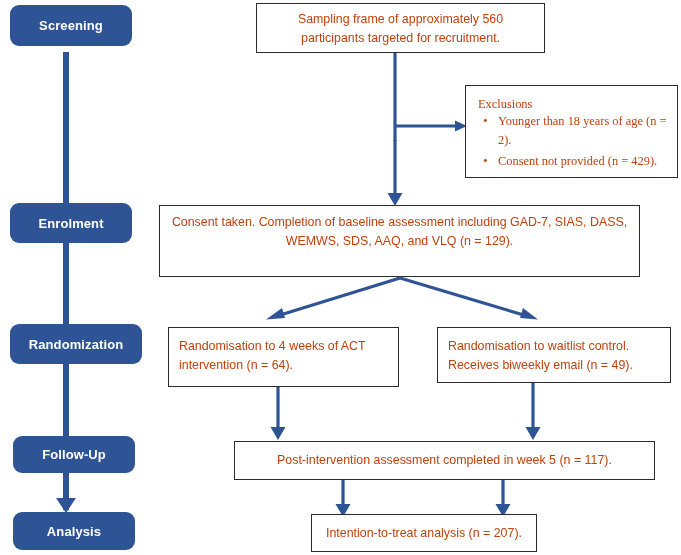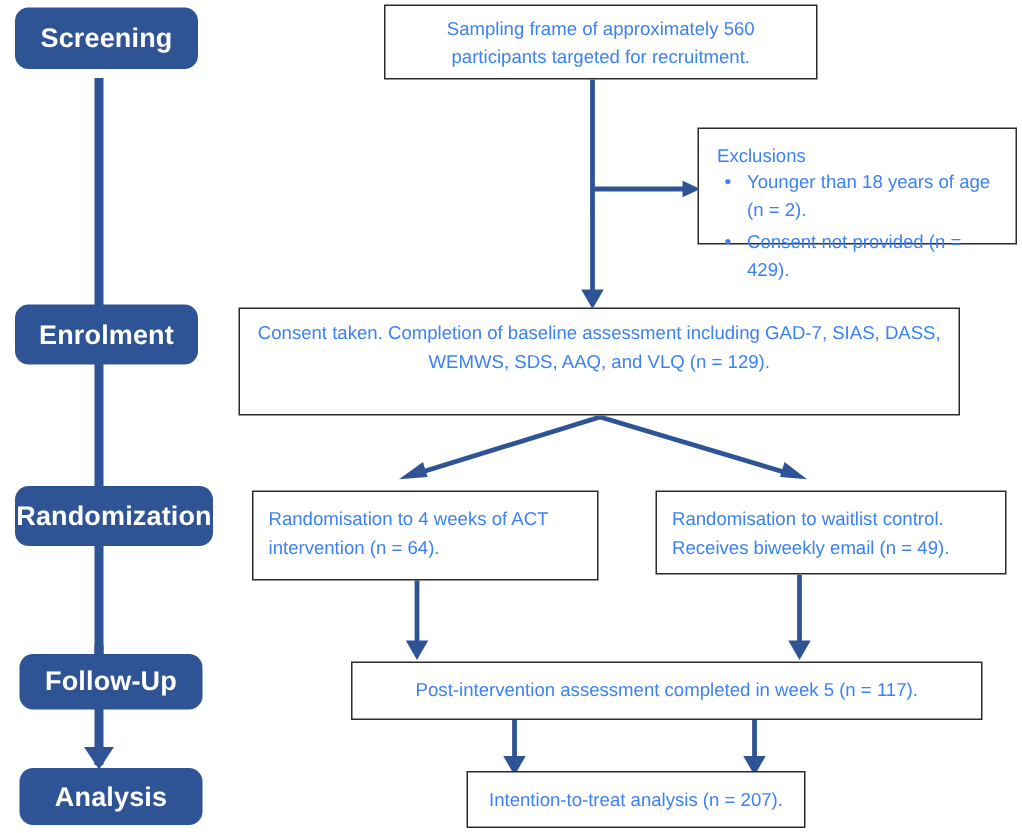--- a/index.html
+++ b/index.html
@@ -10,40 +10,40 @@
     font-family:"Liberation Sans", sans-serif;
     overflow:hidden;
   }
   
   .stage{
     position:absolute;
     background:#2E5496;
     border-radius:9px;
     color:#ffffff;
     font-weight:bold;
-    font-size:18px;
+    font-size:13px;
     letter-spacing:.1px;
     display:flex;align-items:center;justify-content:center;
     text-align:center;
     z-index:5;
   }
   
   .spine{
     position:absolute;
     background:#2E5496;
     z-index:2;
   }
   
   .box{
     position:absolute;
     background:#ffffff;
     border:1.6px solid #2b2b2b;
     box-sizing:border-box;
     font-size:12.4px;
-    color:#3b82f6;
+    color:#c2410c;
     line-height:1.55;
     z-index:4;
   }
   .box .txt{position:absolute;left:10px;right:10px;}
   .ctr .txt{text-align:center;}
   .lft .txt{text-align:left;}
   
   .exc-title{position:absolute;left:12px;top:9px;font-size:12.4px;}
   ul.bullets{
     position:absolute;left:12px;right:8px;top:26px;
@@ -106,21 +106,21 @@
     </svg>
   </div>
 
   <div class="conn" style="left:392px;top:140px;">
     <svg width="20" height="68" viewBox="0 0 20 68">
       <line x1="3" y1="0" x2="3" y2="56" stroke="#2E5496" stroke-width="3.2"></line>
       <polygon points="3,66 -4.5,53 10.5,53" fill="#2E5496"></polygon>
     </svg>
   </div>
 
-  <div class="box lft" style="left:465px;top:85px;width:213px;height:78px;">
+  <div class="box lft" style="left:465px;top:85px;width:213px;height:93px;font-family:Liberation Serif, serif;">
     <div class="exc-title">Exclusions</div>
     <ul class="bullets">
       <li>Younger than 18 years of age (n = 2).</li>
       <li>Consent not provided (n = 429).</li>
     </ul>
   </div>
 
   <div class="box ctr" style="left:159px;top:205px;width:481px;height:72px;">
     <div class="txt" style="top:7px;">
       <span>Consent taken. Completion of baseline assessment including GAD-7, SIAS, DASS,</span><br>

